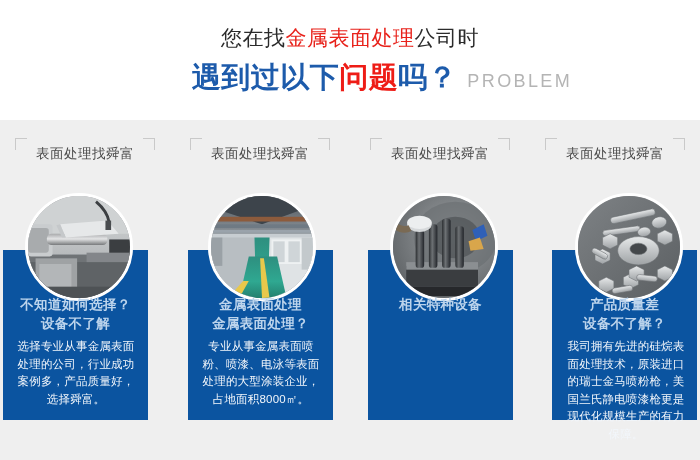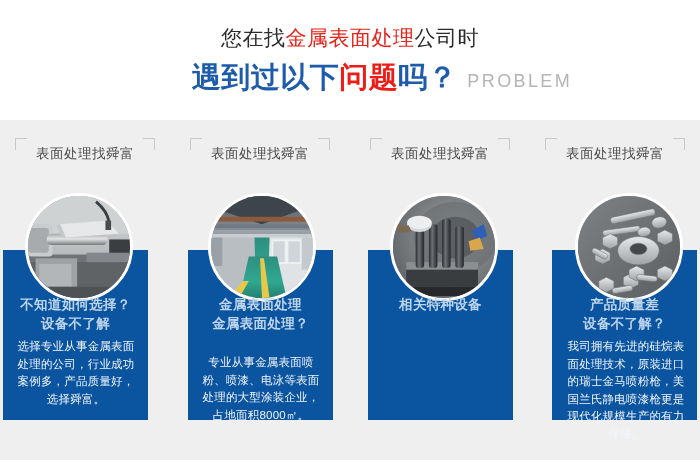--- a/index.html
+++ b/index.html
@@ -194,21 +194,21 @@
     top: 218px;
     width: 120px;
     color: #f2f6fb;
     font-size: 11.5px;
     line-height: 17.5px;
     letter-spacing: 0.2px;
     text-align: center;
     z-index: 4;
   }
   .card.c1 .pbody { left: 16px; }
-  .card.c2 .pbody { left: 26px; margin-top: 16px; }
+  .card.c2 .pbody { left: 26px; }
   .card.c3 .pbody { left: 26px; width: 122px;}
   .card.c4 .pbody { left: 34px; width: 124px;}
 </style>
 </head>
 <body>
 
 <div id="page">
 
   <div class="header">
     <div class="head-line1">

